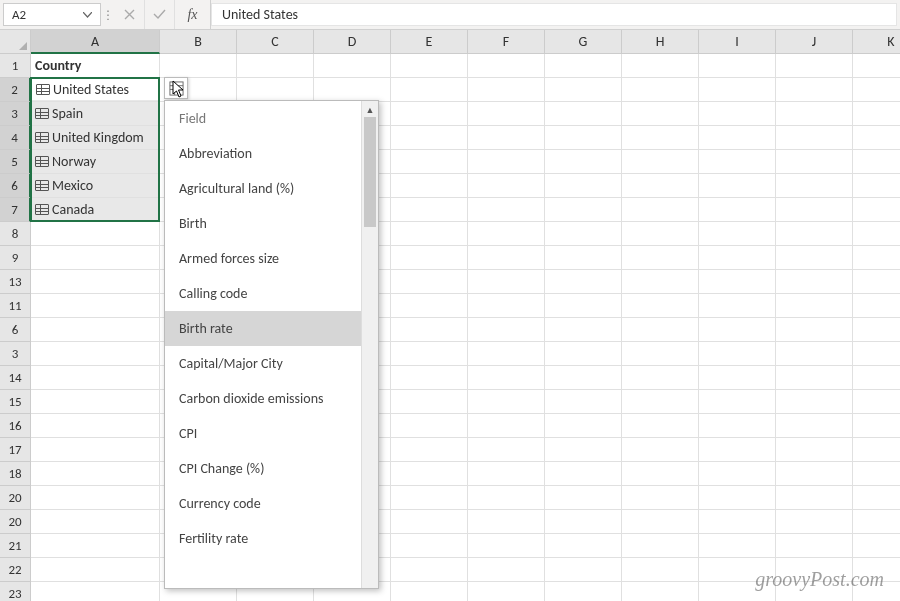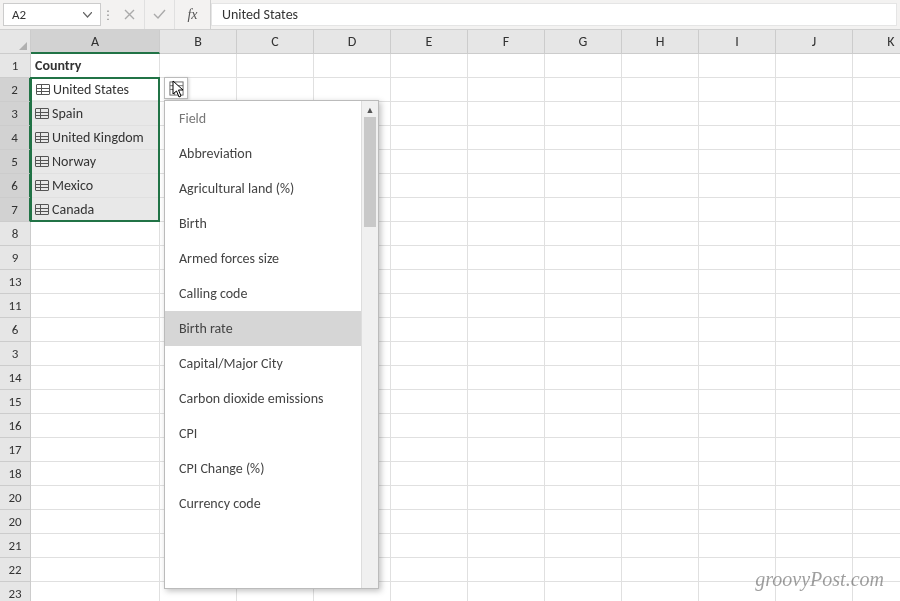--- a/index.html
+++ b/index.html
@@ -640,20 +640,21 @@
         <div class="dd-item">Agricultural land (%)</div>
         <div class="dd-item">Birth</div>
         <div class="dd-item">Armed forces size</div>
         <div class="dd-item">Calling code</div>
         <div class="dd-item hover">Birth rate</div>
         <div class="dd-item">Capital/Major City</div>
         <div class="dd-item">Carbon dioxide emissions</div>
         <div class="dd-item">CPI</div>
         <div class="dd-item">CPI Change (%)</div>
         <div class="dd-item">Currency code</div>
+        <div class="dd-item">Fertility rate</div>
       </div>
     <div class="dd-scroll">
       <div class="dd-scroll-up">▲</div>
       <div class="dd-thumb"></div>
     </div>
   </div>
 
   <svg class="cursor-arrow" id="cursor" viewBox="0 0 14 18" style="left: 172px; top: 50px;">
     <path d="M1 1 L1 14 L4.5 11 L7 17 L9 16 L6.5 10 L11 10 Z" fill="#fff" stroke="#000" stroke-width="1"></path>
   </svg>

